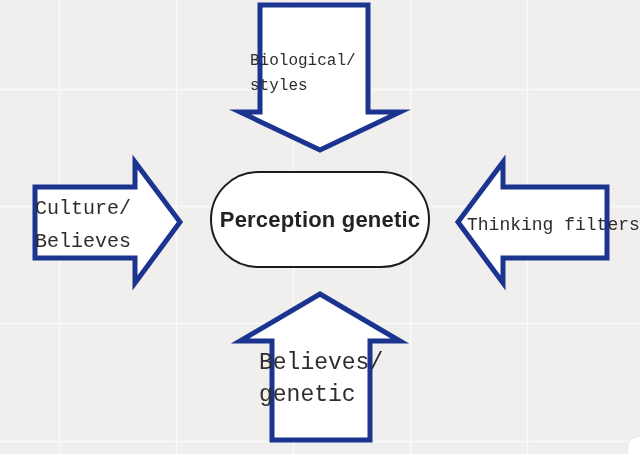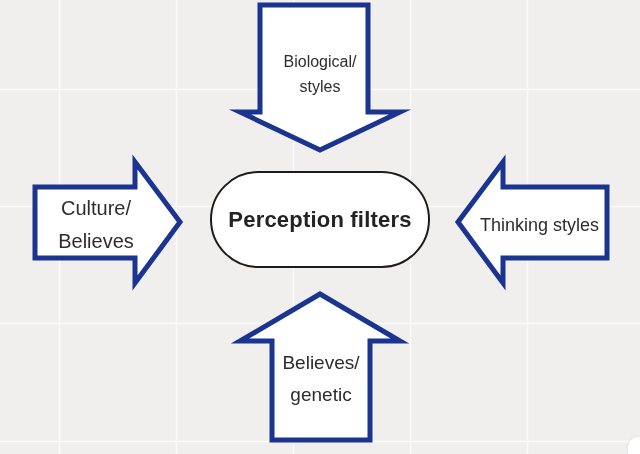--- a/index.html
+++ b/index.html
@@ -57,30 +57,30 @@
   }
   .pill .title {
     font-size: 22px;
     font-weight: bold;
     color: var(--title_text);
     letter-spacing: 0.2px;
     white-space: nowrap;
   }
   .arrow-label {
     position: absolute;
-    text-align: center;
     color: var(--label_text);
     white-space: nowrap;
+    font-family: Liberation Mono, monospace;
   }
   .arrow-label span { display: block; }
   .arrow-label span:empty { display: none; }
   .label-top    { left: 250px; top: 49px;  width: 140px; font-size: 16px; line-height: 25px; }
   .label-left   { left: 35px;  top: 192px; width: 122px; font-size: 20px; line-height: 33px; }
   .label-right  { left: 467px; top: 212px; width: 145px; font-size: 18px; line-height: 26px; }
-  .label-bottom { left: 259px; top: 347px; width: 124px; font-size: 19px; line-height: 32px; }
+  .label-bottom { left: 259px; top: 347px; width: 124px; font-size: 23px; line-height: 32px; }
   .corner-card {
     position: absolute;
     left: 628px; top: 437px;
     width: 40px; height: 40px;
     background: #ffffff;
     border-radius: 10px;
     box-shadow: 0 0 0 1px rgba(0,0,0,0.04);
   }
 </style>
 </head>
@@ -99,33 +99,33 @@
   <div class="grid-h" style="top:440px"></div>
 
   <svg class="arrows" width="640" height="454" viewBox="0 0 640 454">
     <polygon points="260,5 368,5 368,112 400,112 320,150 240,112 260,112"></polygon>
     <polygon points="320,294 400,341 370,341 370,440 272,440 272,341 240,341"></polygon>
     <polygon points="35,187 135,187 135,162 180,222 135,283 135,258 35,258"></polygon>
     <polygon points="607,187 503,187 503,162 458,222 503,283 503,258 607,258"></polygon>
   </svg>
 
   <div class="pill">
-    <span class="title">Perception filters</span>
+    <span class="title">Perception genetic</span>
   </div>
 
   <div class="arrow-label label-top">
     <span>Biological/</span>
     <span>styles</span>
   </div>
   <div class="arrow-label label-left">
     <span>Culture/</span>
     <span>Believes</span>
   </div>
   <div class="arrow-label label-right">
-    <span>Thinking styles</span>
+    <span>Thinking filters</span>
 
   </div>
   <div class="arrow-label label-bottom">
     <span>Believes/</span>
     <span>genetic</span>
   </div>
 
   <div class="corner-card"></div>
 
 </div>

